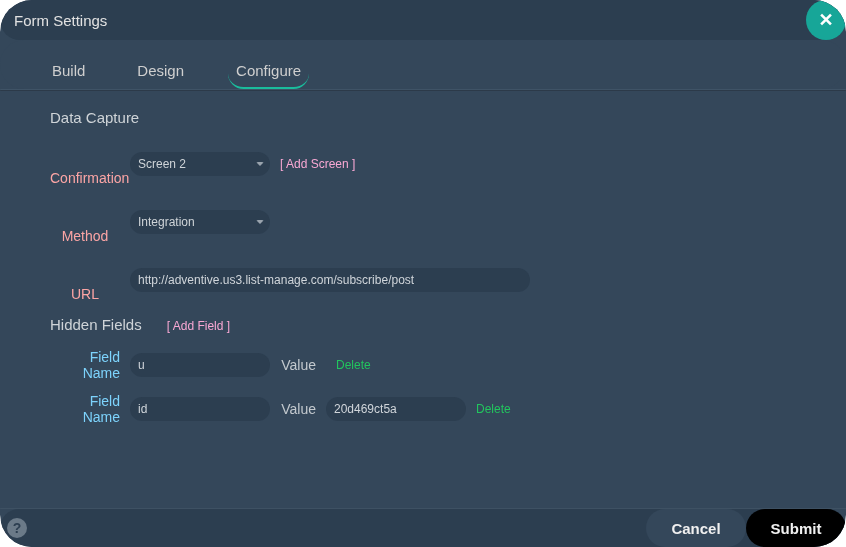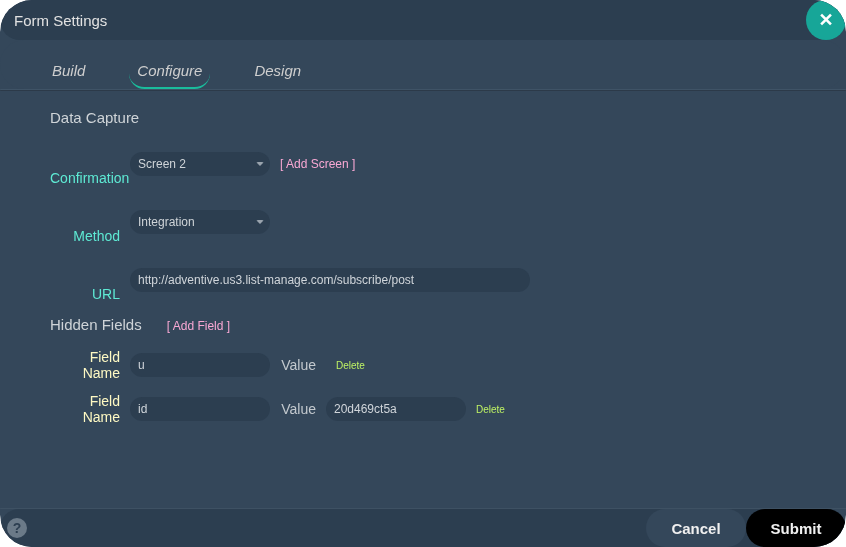--- a/index.html
+++ b/index.html
@@ -52,21 +52,20 @@
     display: flex;
     padding-left: 44px;
     padding-top: 18px;
     gap: 36px;
     font-size: 15px;
     color: #cfcfcf;
   }
   .tab {
     padding: 4px 8px 8px 8px;
     cursor: pointer;
-    font-style: italic;
   }
   .tab.active {
     border-bottom: 2px solid #1abc9c;
   }
   .hr {
     border: none;
     border-top: 1px solid #3f5366;
     border-bottom: 1px solid #2c3a49;
     height:0;
   }
@@ -81,23 +80,23 @@
     color: #cfd4d8;
     margin-bottom: 16px;
   }
   .row {
     display: flex;
     align-items: center;
     margin-bottom: 14px;
   }
   .row .lbl {
     width: 80px;
-    text-align: right;
+    text-align: center;
     padding-right: 10px;
-    color: #5eead4;
+    color: #fca5a5;
     font-size: 14px;
     margin-top: 28px;
   }
   .select {
     width: 140px;
     height: 24px;
     background: #2c3e50;
     color: #cfd4d8;
     padding: 0 8px;
     position: relative;
@@ -146,35 +145,35 @@
   .hf-row {
     display: flex;
     align-items: center;
     gap: 0;
     margin-bottom: 12px;
   }
   .hf-row .lbl1 {
     width: 80px;
     text-align: right;
     padding-right: 10px;
-    color: #fef9c3;
+    color: #7dd3fc;
     font-size: 14px;
   }
   .hf-row .lbl2 {
     width: 50px;
     text-align: right;
     padding-right: 10px;
     color: #c3c9ce;
     font-size: 14px;
     margin-left: 6px;
   }
   .hf-row .del {
     margin-left: 10px;
-    color: #bef264;
-    font-size: 10px;
+    color: #22c55e;
+    font-size: 12px;
     cursor: pointer;
   }
   .separator {
     border-top: 1px solid #3e5163;
     width: 100%;
   }
   .footer {
     height: 38px;
     background: #2c3e50;
     display: flex;
@@ -223,22 +222,22 @@
   <div class="titlebar">
     <span class="title">Form Settings</span>
     <div class="close-btn">
       <span>✕</span>
     </div>
   </div>
 
   <div class="tabs-wrap">
     <div class="tabs">
       <div class="tab">Build</div>
+      <div class="tab">Design</div>
       <div class="tab active">Configure</div>
-      <div class="tab">Design</div>
     </div>
   </div>
 
   <div class="hr"></div>
 
   <div class="body">
 
     <div class="section-title">Data Capture</div>
 
     <div class="row">

